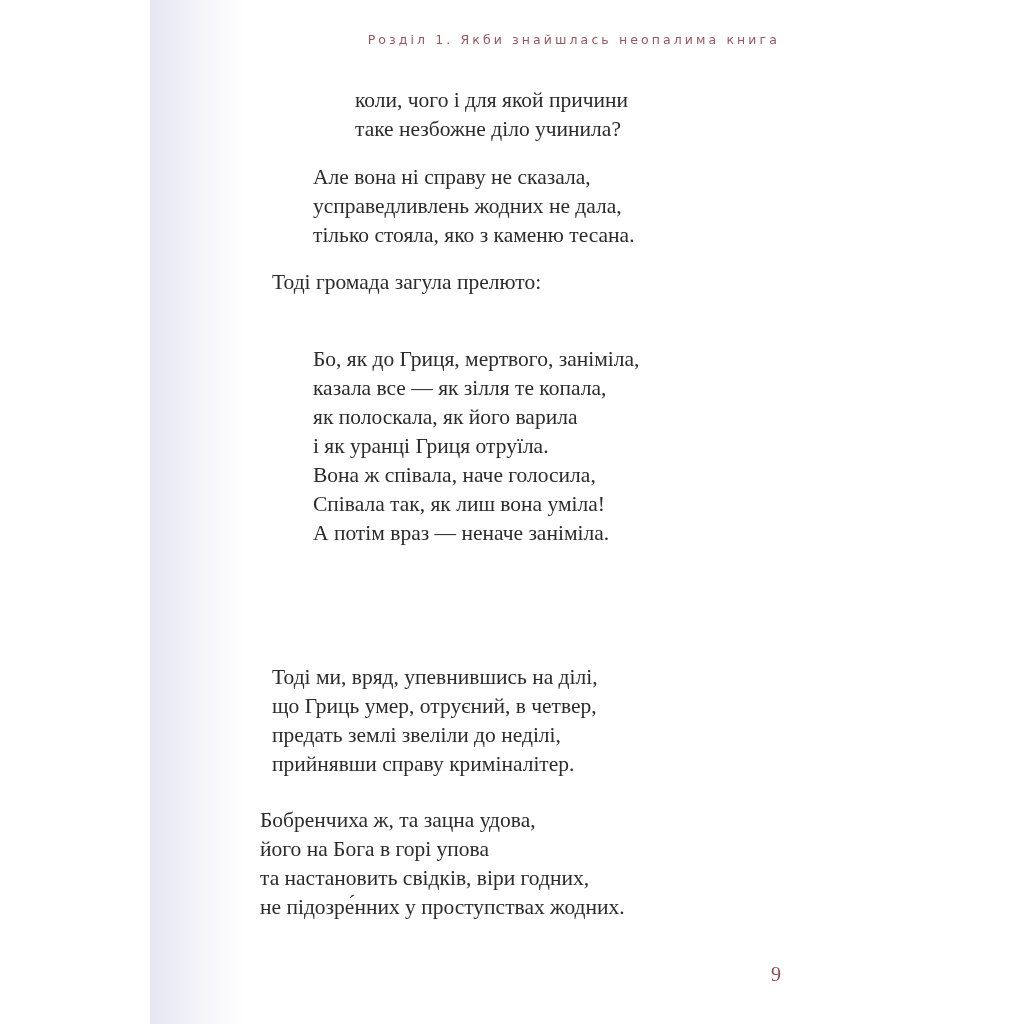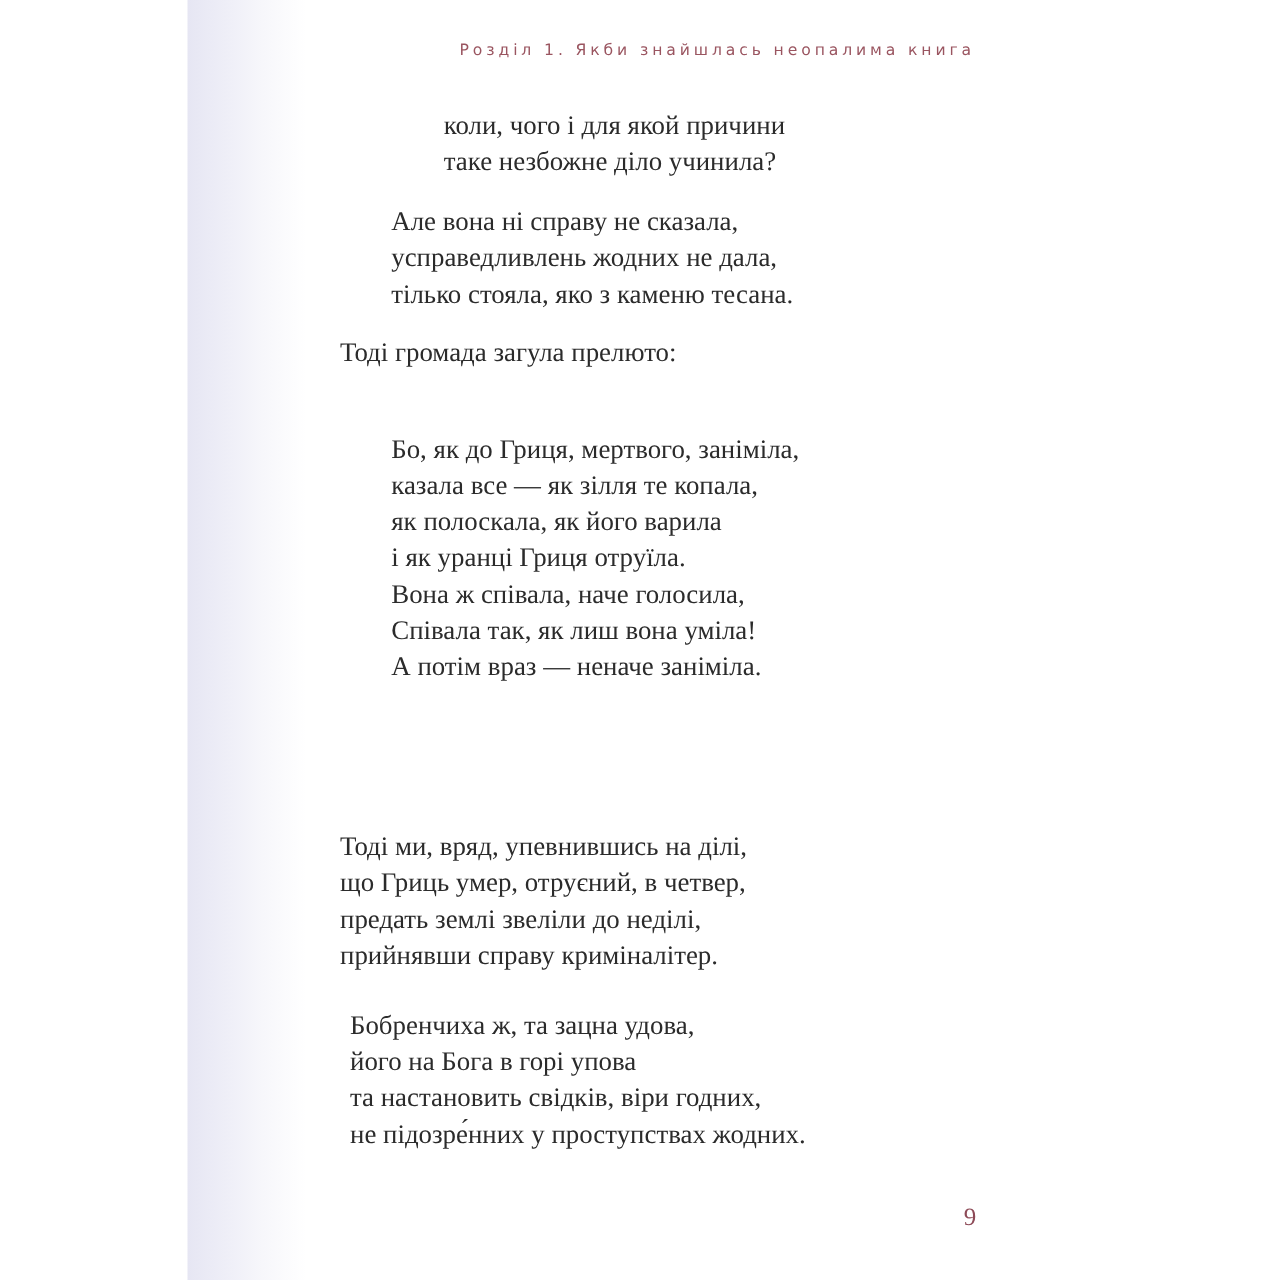--- a/index.html
+++ b/index.html
@@ -97,21 +97,21 @@
     <div class="stanza" style="left:272px; top:626px;margin-top:37px;">
       <span class="line">Тоді ми, вряд, упевнившись на ділі,</span>
       <span class="line">що Гриць умер, отруєний, в четвер,</span>
       <span class="line">предать землі звеліли до неділі,</span>
       <span class="line">прийнявши справу криміналітер.</span>
     </div>
 
     <div class="stanza" style="left:272px; top:728px;">
     </div>
 
-    <div class="stanza" style="left:280px; top:806px;">
+    <div class="stanza" style="left:260px; top:806px;">
       <span class="line">Бобренчиха ж, та зацна удова,</span>
       <span class="line">його на Бога в горі упова</span>
       <span class="line">та настановить свідків, віри годних,</span>
       <span class="line">не підозре́нних у проступствах жодних.</span>
     </div>
   </div>
 
   <div class="page-number">9</div>
 </div>
 

